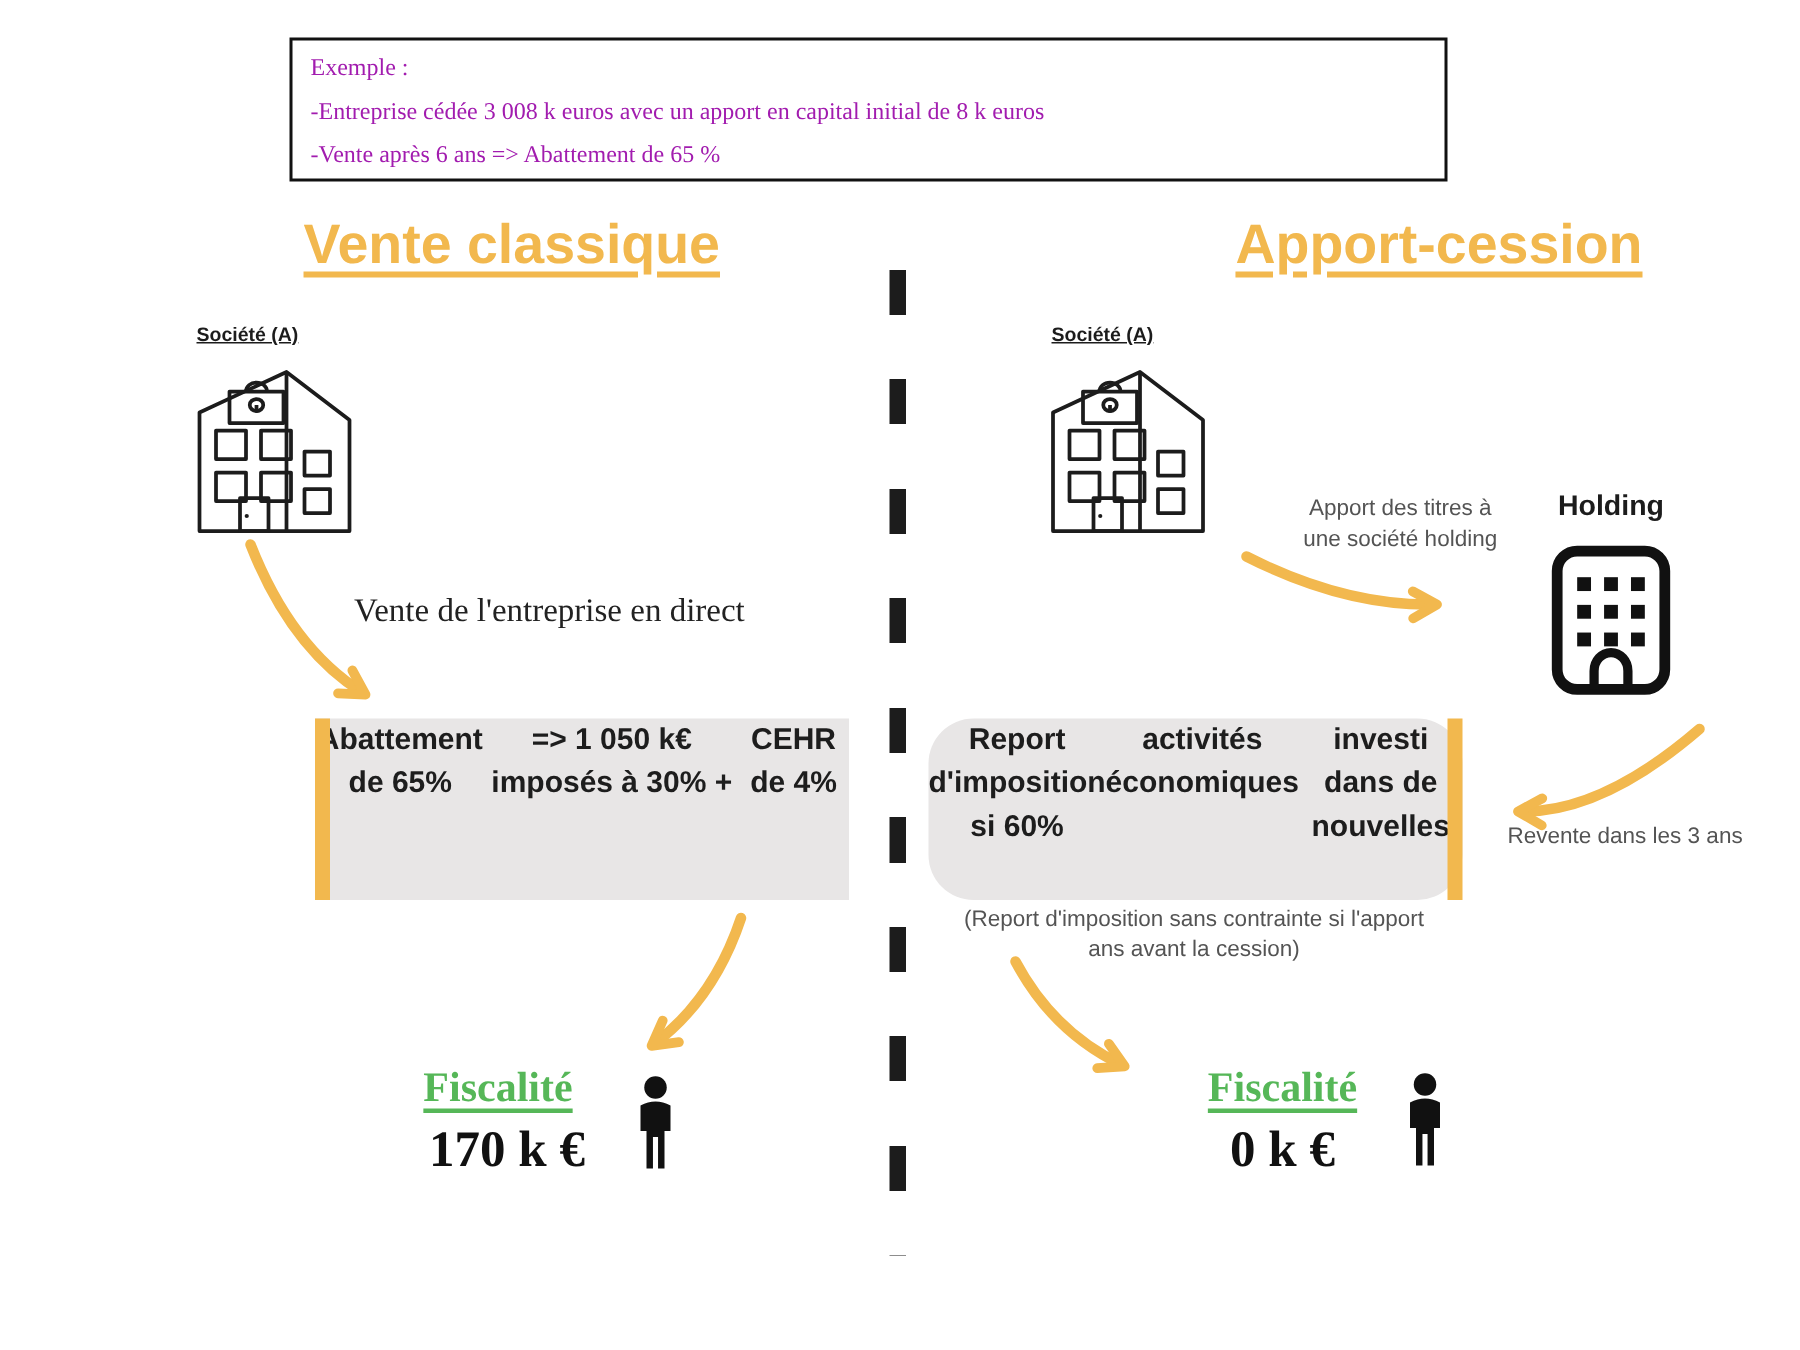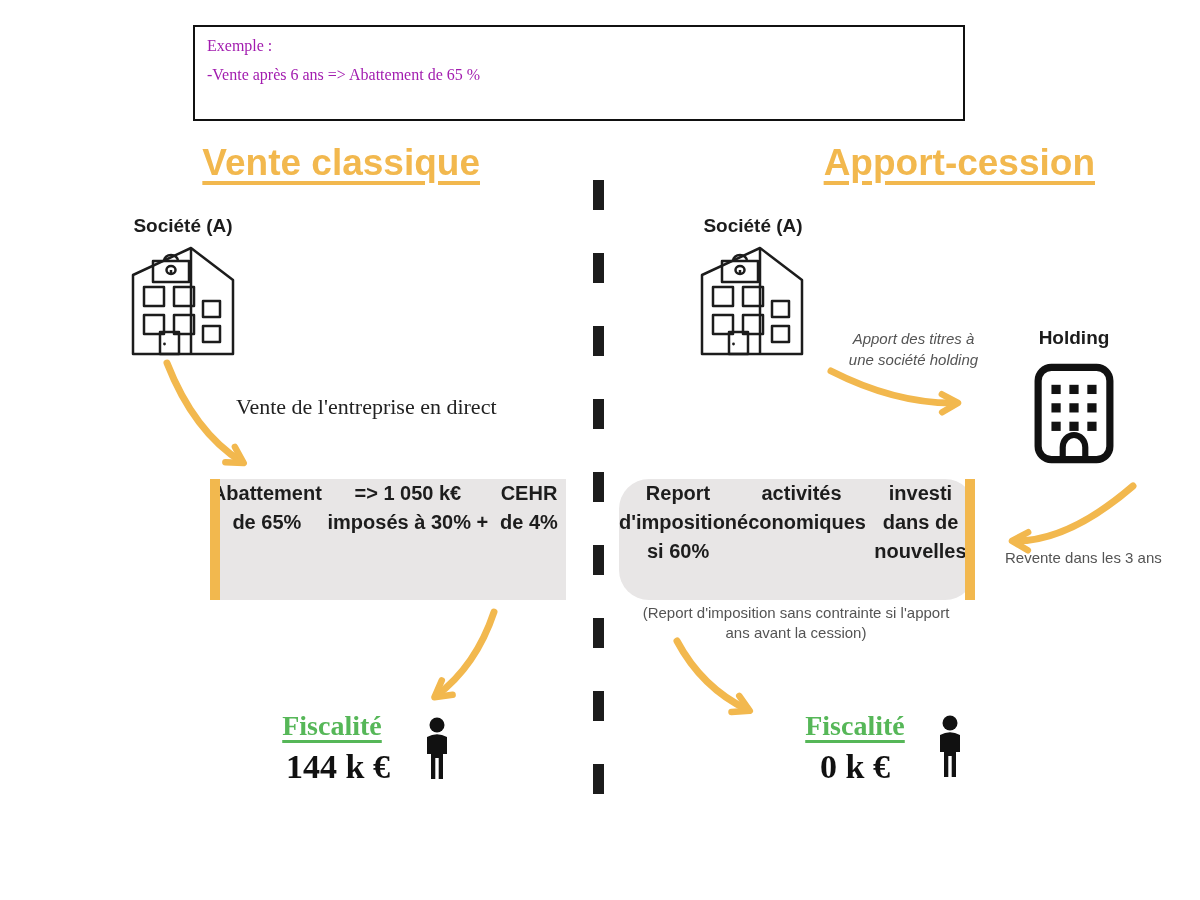--- a/index.html
+++ b/index.html
@@ -19,40 +19,40 @@
     font-family:"Liberation Serif",serif;font-size:16px;line-height:29px;color:#a21caf;}
   
   .heading{font-size:37px;font-weight:700;color:var(--accent);text-align:right;
     text-decoration:underline;text-decoration-thickness:4px;text-underline-offset:6px;}
   .heading.left{left:150px;top:142px;width:330px;}
   .heading.right{left:765px;top:142px;width:330px;}
   
   .divider{left:593px;top:180px;width:11px;height:657px;
     background:repeating-linear-gradient(to bottom,var(--ink) 0 30px,transparent 30px 73px);}
   
-  .company-label{font-size:19px;font-weight:700;text-align:center;width:104px;}
+  .company-label{font-size:13px;font-weight:700;width:104px;text-decoration:underline;}
   .soc-a-left{left:131px;top:215px;}
   .soc-a-right{left:701px;top:215px;}
   .building-left{left:131px;top:244px;}
   .building-right{left:700px;top:244px;}
   
   .sale-label{left:236px;top:394px;font-family:"Liberation Serif",serif;
     font-size:22px;color:#222;}
   
   .info-box{top:479px;width:356px;height:121px;background:var(--box-bg);
     display:flex;justify-content:center;
     font-size:20px;font-weight:700;line-height:29px;text-align:center;color:#1d1d1d;}
   .info-box.left{left:210px;}
   .info-box.right{left:619px;border-radius:30px;}
   .info-box .bar{position:absolute;top:0;bottom:0;width:10px;background:var(--accent);}
   .info-box.left .bar{left:0;}
   .info-box.right .bar{right:0;}
   
   .gray-note{font-size:15px;line-height:20px;color:var(--gray-text);text-align:center;}
-  .apport-label{left:836px;top:328px;width:155px;line-height:21px;font-style:italic;}
+  .apport-label{left:856px;top:328px;width:155px;line-height:21px;}
   .note-label{left:612px;top:603px;width:368px;}
   .revente-label{left:1005px;top:548px;width:200px;text-align:left;}
   .holding-label{left:1030px;top:327px;width:88px;font-size:19px;font-weight:700;text-align:center;}
   .holding-icon{left:1033px;top:362px;}
   
   .fiscal-label{font-size:28px;font-weight:700;color:var(--green);text-align:center;width:140px;
     text-decoration:underline;text-decoration-thickness:3px;text-underline-offset:5px;font-family:Liberation Serif, serif;}
   .fiscal-label.left{left:262px;top:710px;}
   .fiscal-label.right{left:785px;top:710px;}
   .fiscal-value{font-family:"Liberation Serif",serif;font-size:34px;font-weight:700;
@@ -66,20 +66,21 @@
   .arrow{fill:none;stroke:var(--accent);stroke-width:7;stroke-linecap:round;}
   .arrowhead{stroke:var(--accent);stroke-width:6.5;fill:none;stroke-linecap:round;stroke-linejoin:round;}
   .bld{fill:none;stroke:#1c1c1c;stroke-width:2.5;stroke-linejoin:round;}
   .bld-fill{fill:#1c1c1c;}
 </style>
 </head>
 <body>
 
 <div class="abs example-box">
   <div>Exemple :</div>
+  <div>-Entreprise cédée 3 008 k euros avec un apport en capital initial de 8 k euros</div>
   <div>-Vente après 6 ans =&gt; Abattement de 65 %</div>
 </div>
 
 <div class="abs heading left">Vente classique</div>
 <div class="abs heading right">Apport-cession</div>
 
 <div class="abs divider"></div>
 
 <div class="abs company-label soc-a-left">Société (A)</div>
 
@@ -103,21 +104,21 @@
 <div class="abs sale-label">Vente de l'entreprise en direct</div>
 
 <div class="abs info-box left">
   <span class="bar"></span>
   <div>Abattement de 65%</div>
   <div>=&gt; 1 050 k€ imposés à 30% +</div>
   <div>CEHR de 4%</div>
 </div>
 
 <div class="abs fiscal-label left">Fiscalité</div>
-<div class="abs fiscal-value left">144 k €</div>
+<div class="abs fiscal-value left">170 k €</div>
 
 <svg class="abs person-left" width="34" height="70" viewBox="0 0 34 68">
   <circle cx="17" cy="8" r="7.5" fill="#111"></circle>
   <path d="M7,20 Q17,14.5 27,20 L27,37 L23,37 L23,62 L18.7,62 L18.7,41 L15.3,41 L15.3,62 L11,62 L11,37 L7,37 Z" fill="#111"></path>
 </svg>
 
 <div class="abs company-label soc-a-right">Société (A)</div>
 
 <svg class="abs building-right" width="104" height="112" viewBox="0 0 104 112">
   <path class="bld" d="M2,31 L60,4 L102,36 L102,110 L2,110 Z"></path>

